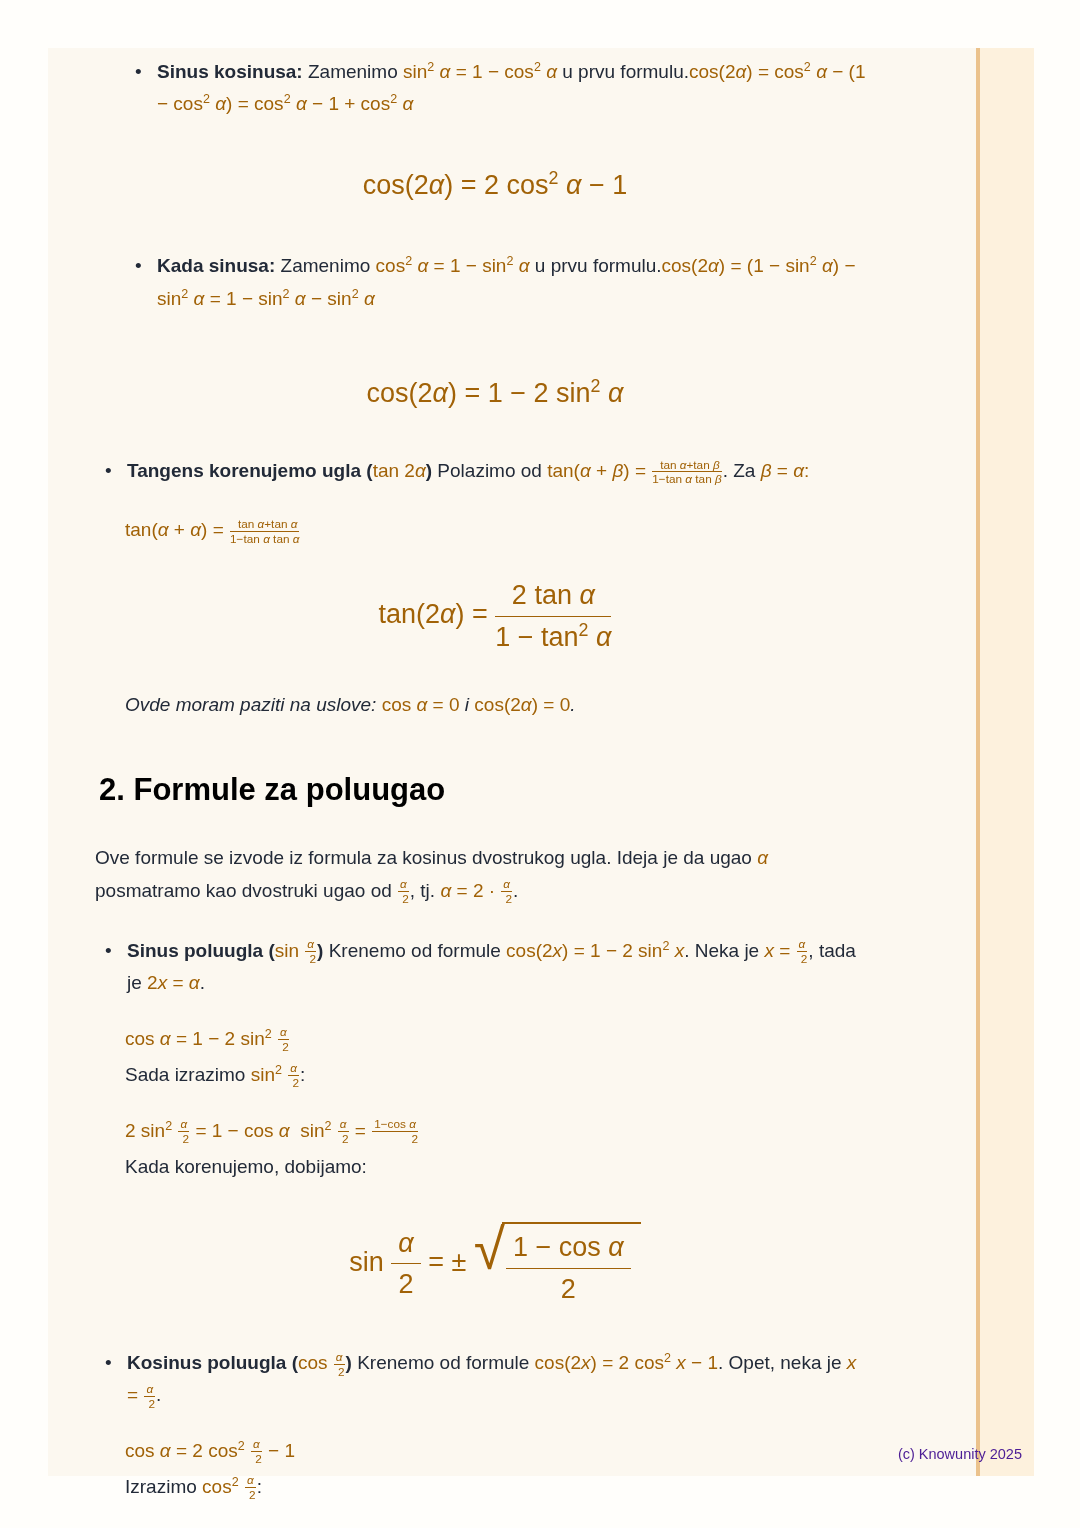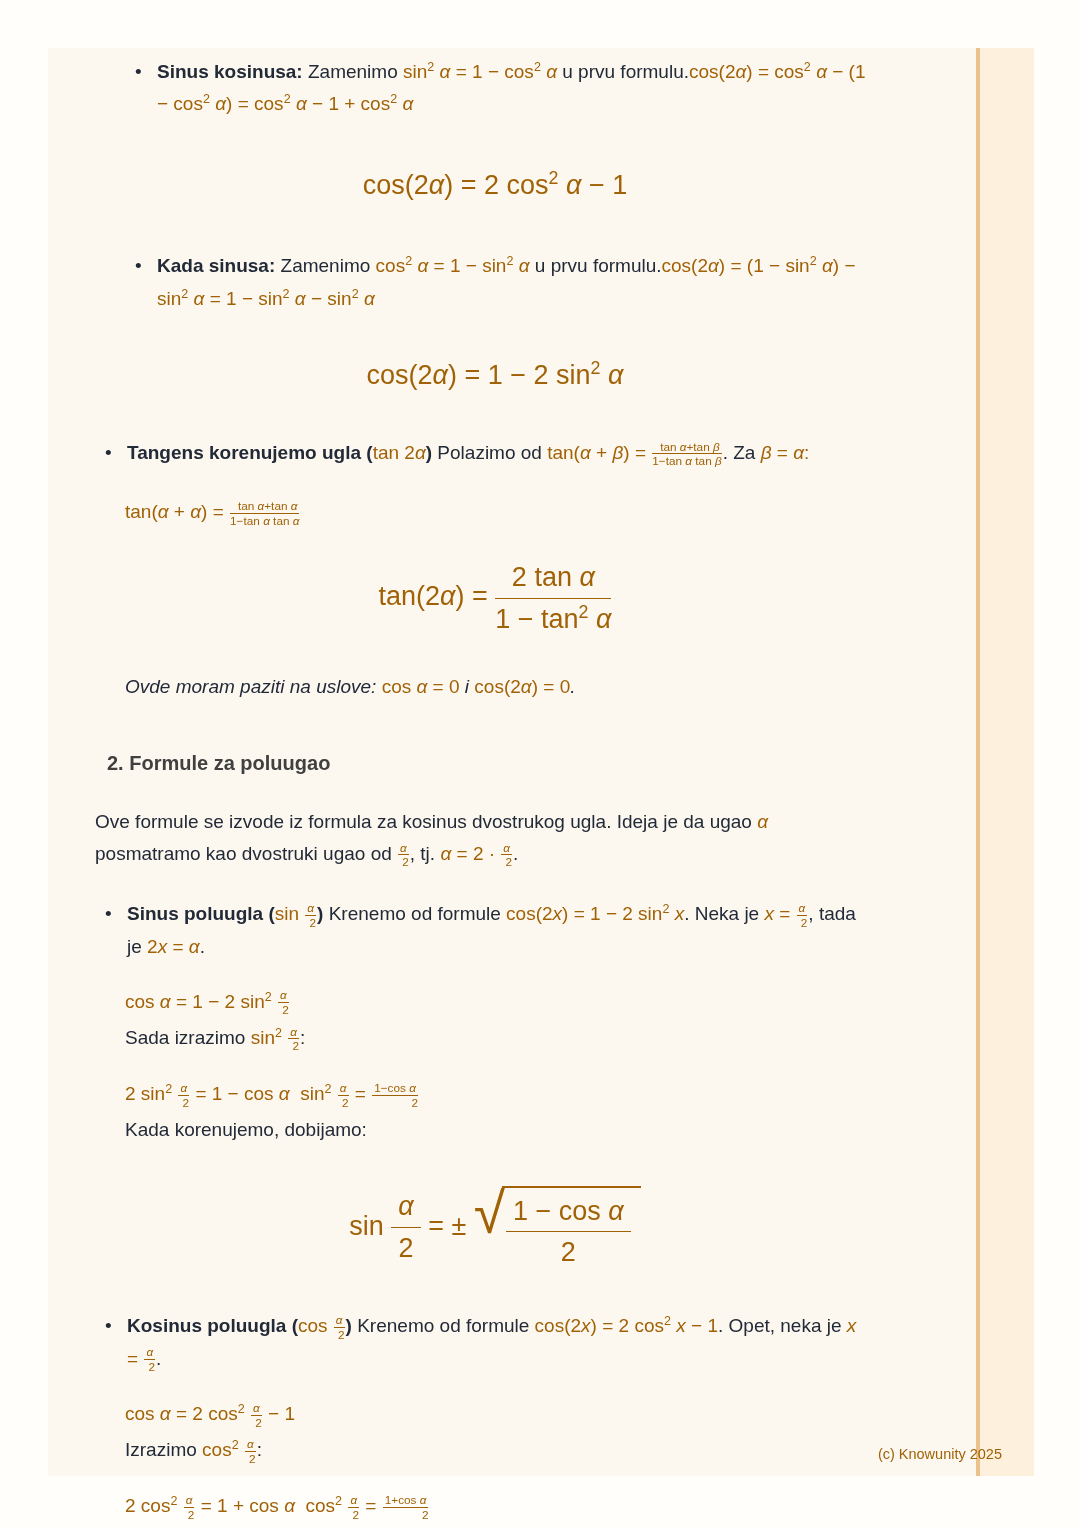--- a/index.html
+++ b/index.html
@@ -39,29 +39,29 @@
   .bullet{display:flex;align-items:flex-start}
   .bullet .dot{flex:0 0 22px;line-height:1.7}
   .bullet .btxt{flex:1;max-width:712px}
   .l1{margin-left:10px}
   .l1 .btxt{max-width:738px}
   .l2{margin-left:40px}
   .display{text-align:center;width:800px;font-size:27px}
   .step{margin-left:30px;line-height:1.8}
   .note{margin-left:30px;font-style:italic}
   .note .m{font-style:normal}
-  .heading2{font-size:20px;font-weight:700;color:#404040;margin-left:12px}
+  .heading2{font-size:31px;font-weight:700;color:#000000;margin-left:4px}
   .para{max-width:760px}
   .watermark{
-    position:absolute;right:32px;bottom:14px;
-    font-size:14.5px;color:#a16207;z-index:2;
+    position:absolute;right:12px;bottom:14px;
+    font-size:14.5px;color:#4c1d95;z-index:2;
   }
   
   .mt-disp1{margin-top:42px;margin-bottom:42px}
-  .mt-disp2{margin-top:38px;margin-bottom:38px}
+  .mt-disp2{margin-top:56px;margin-bottom:38px}
   .mt-tan{margin-top:22px}
   .mt-tanstep{margin-top:26px}
   .mt-dtan{margin-top:30px;margin-bottom:34px}
   .mt-note{margin-top:20px}
   .mt-h2{margin-top:42px}
   .mt-intro{margin-top:26px}
   .mt-sinb{margin-top:28px}
   .mt-step{margin-top:22px}
   .mt-step0{margin-top:2px}
   .mt-dsin{margin-top:36px;margin-bottom:40px}

